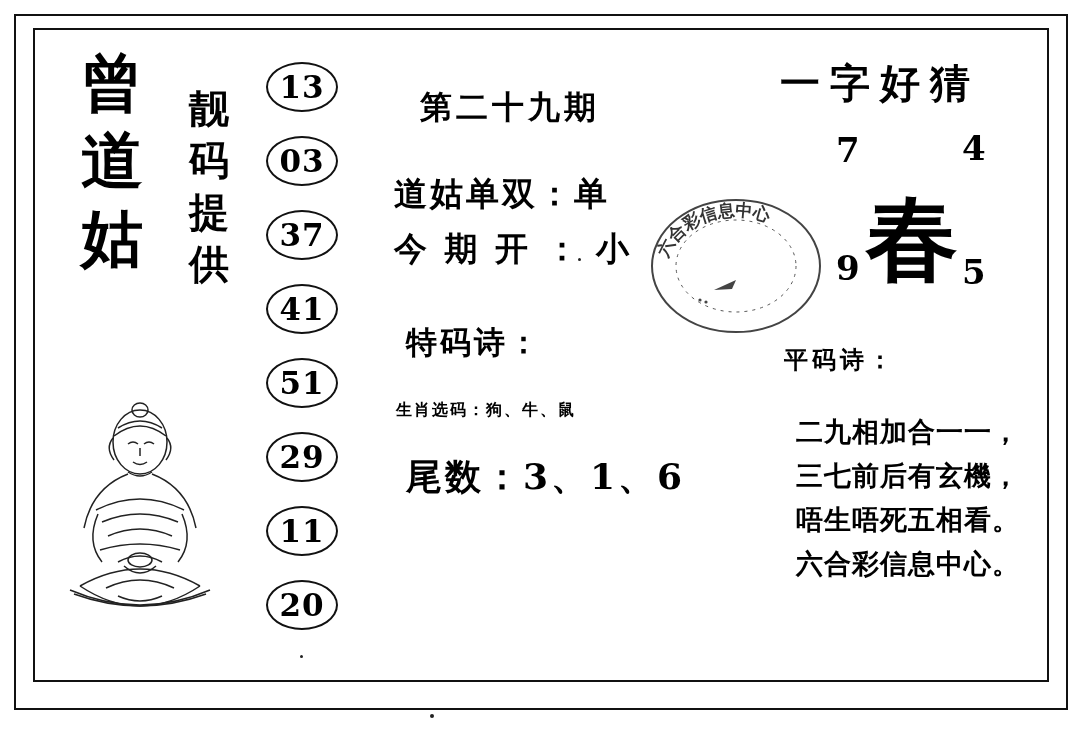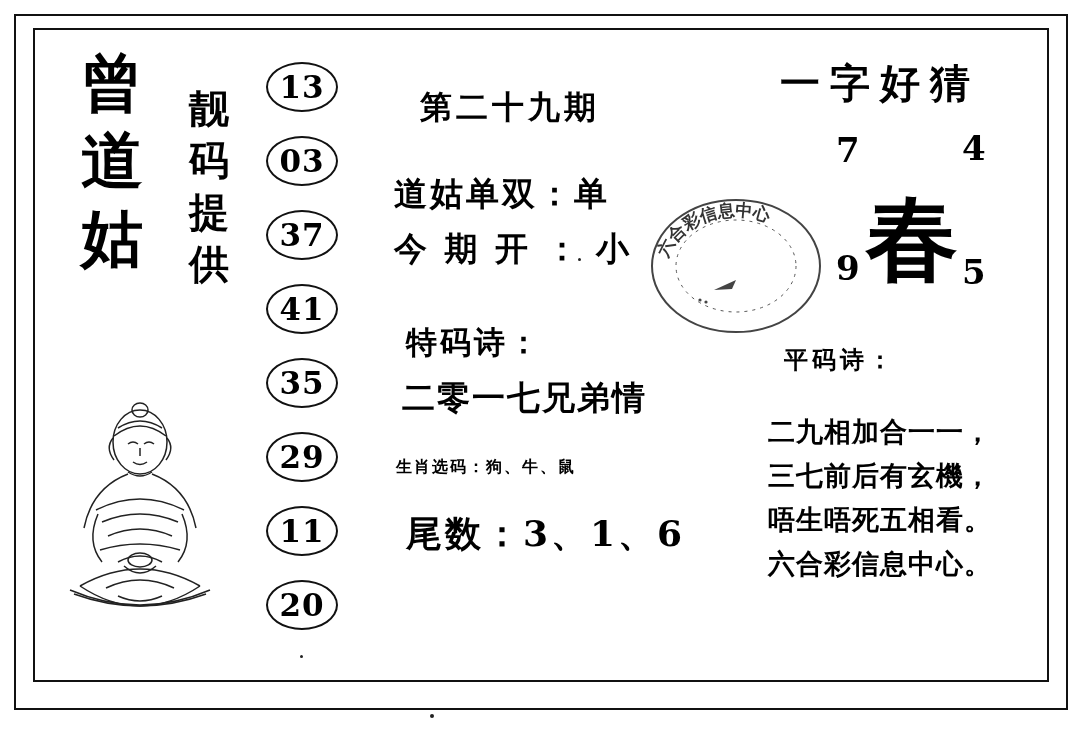--- a/index.html
+++ b/index.html
@@ -212,20 +212,21 @@
     top: 410px;
     width: 280px;
   }
   .right-poem .rline {
     font-family: "DejaVu Serif", serif;
     font-size: 27px;
     font-weight: bold;
     letter-spacing: 1px;
     line-height: 44px;
     white-space: nowrap;
+    text-align: center;
   }
 
   
   .speck { position: absolute; background: #222; border-radius: 50%; }
 </style>
 </head>
 <body>
 
 <div id="sheet">
 
@@ -289,32 +290,31 @@
       <path d="M34 204 q66 24 132 0"></path>
       <path d="M30 200 q70 30 140 0"></path>
     </svg>
   </div>
 
   <div class="numbers">
     <div class="num">13</div>
     <div class="num">03</div>
     <div class="num">37</div>
     <div class="num">41</div>
-    <div class="num">35</div>
+    <div class="num">51</div>
     <div class="num">29</div>
     <div class="num">11</div>
     <div class="num">20</div>
   </div>
 
   <div class="mid">
     <div class="issue">第二十九期</div>
     <div class="line-oe">道姑单双：单</div>
     <div class="line-open">今 期 开 ： 小</div>
     <div class="poem-label">特码诗：</div>
-    <div class="poem-line">二零一七兄弟情</div>
     <div class="zodiac">生肖选码：狗、牛、鼠</div>
     <div class="tail">尾数：3、1、6</div>
   </div>
 
   <div class="stamp">
     <svg width="176" height="140" viewBox="0 0 176 140" fill="none">
       <ellipse cx="88" cy="70" rx="84" ry="66" stroke="#444" stroke-width="2"></ellipse>
       <ellipse cx="88" cy="70" rx="60" ry="46" stroke="#555" stroke-width="1" stroke-dasharray="3 5"></ellipse>
       <path id="stamparc" d="M18 74 a70 54 0 0 1 140 0" fill="none"></path>
       <text font-family="DejaVu Serif, serif" font-size="17" fill="#333" font-weight="bold">

